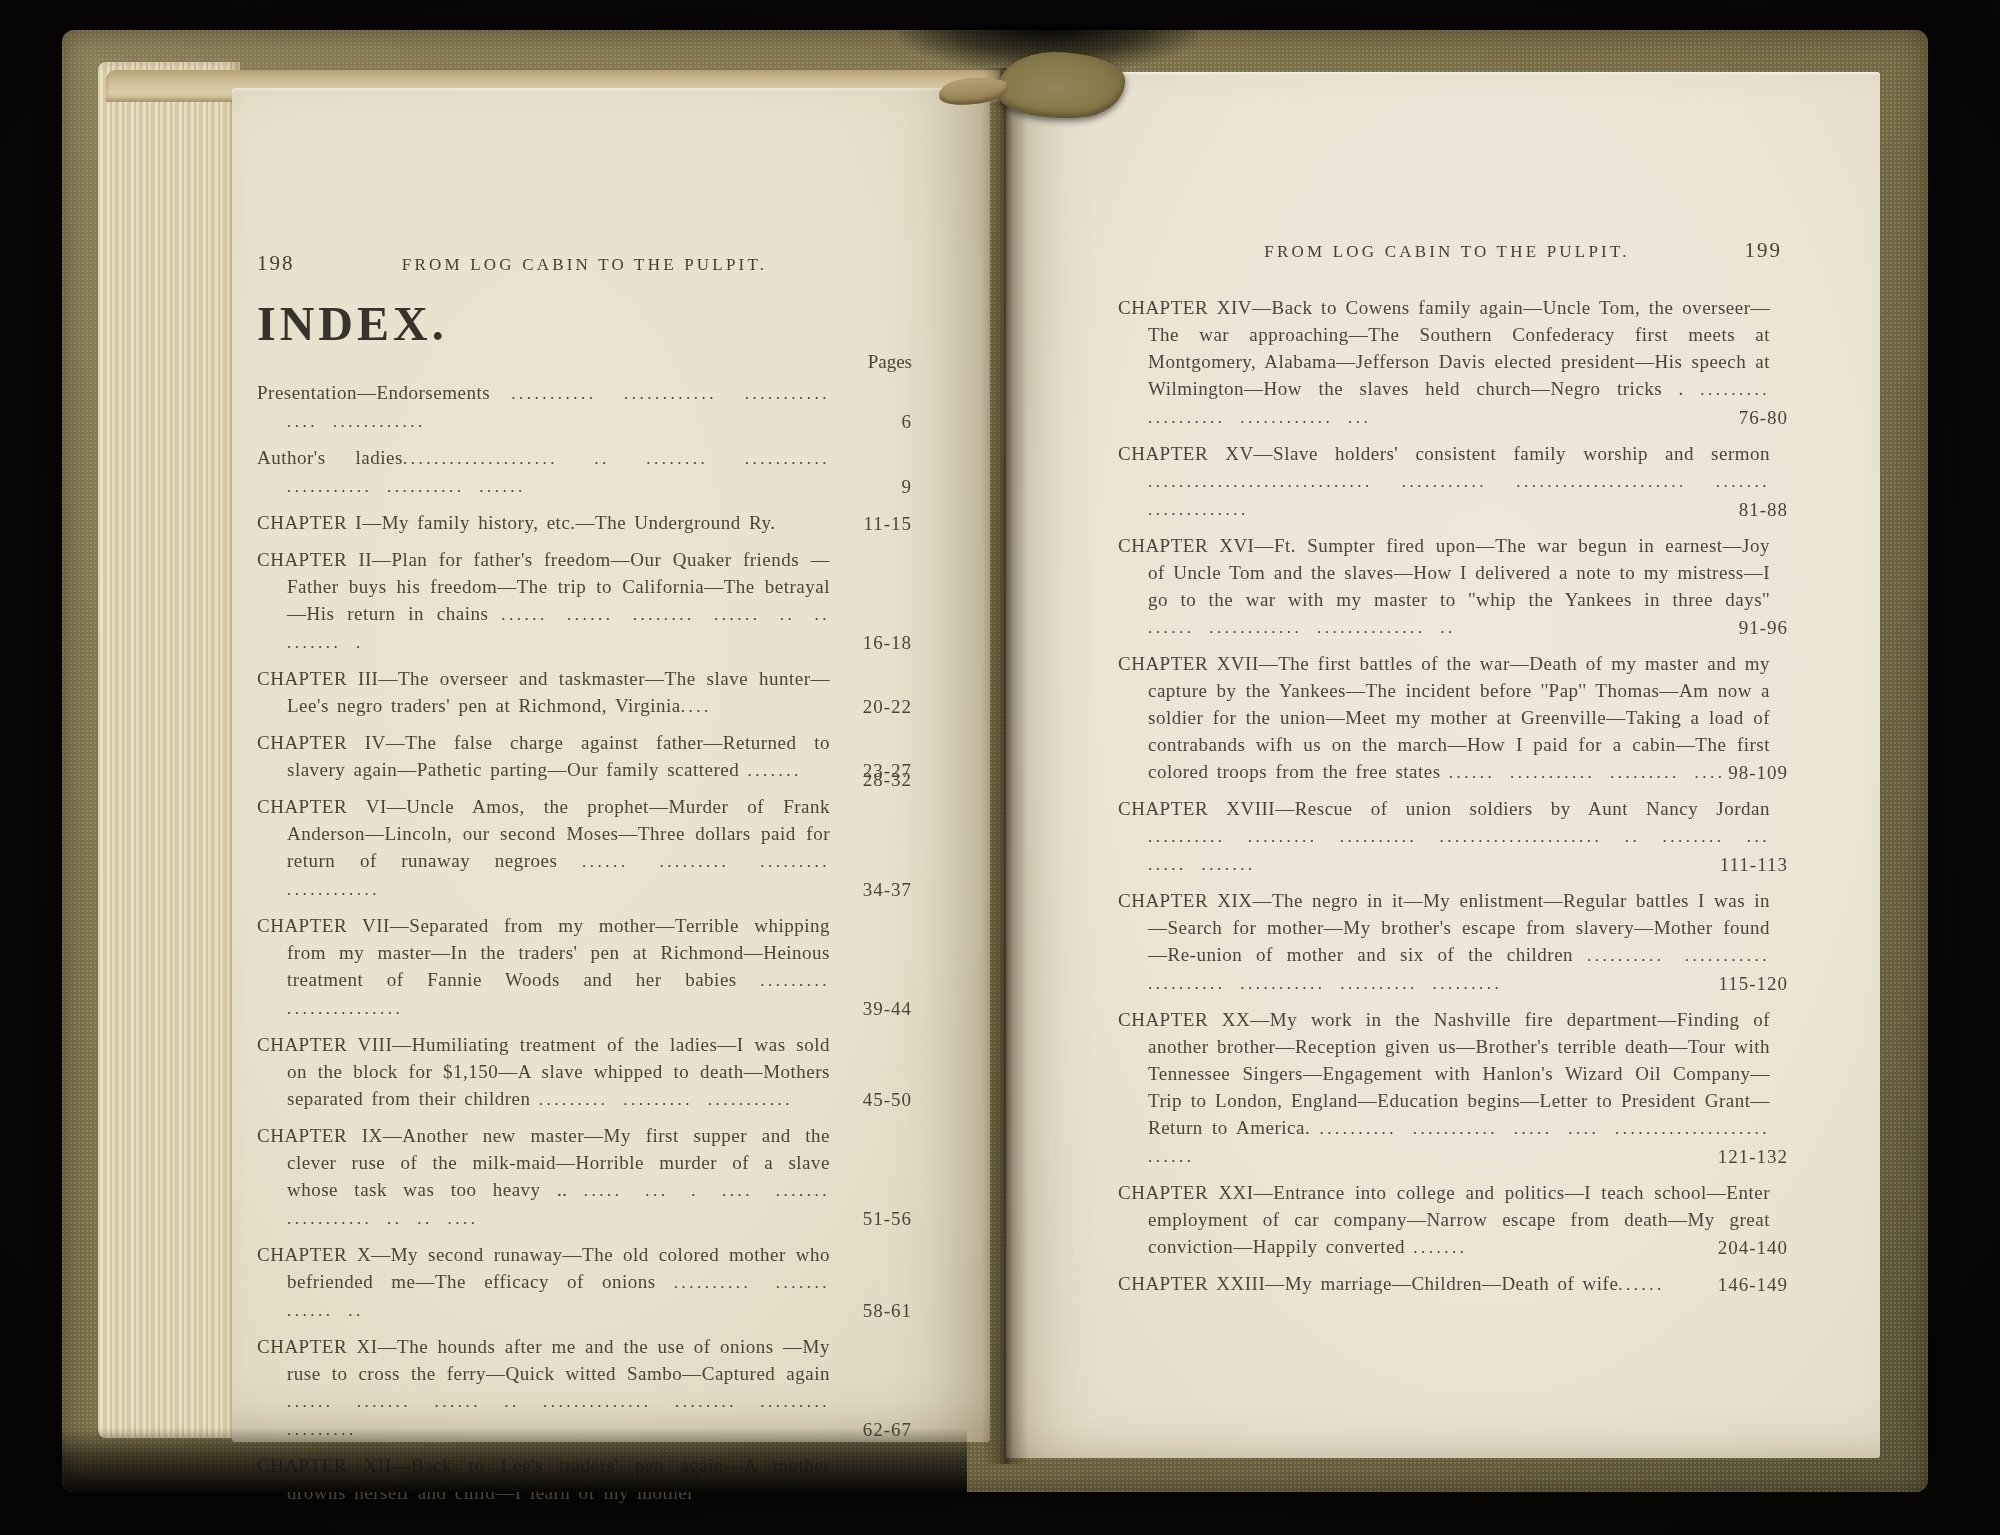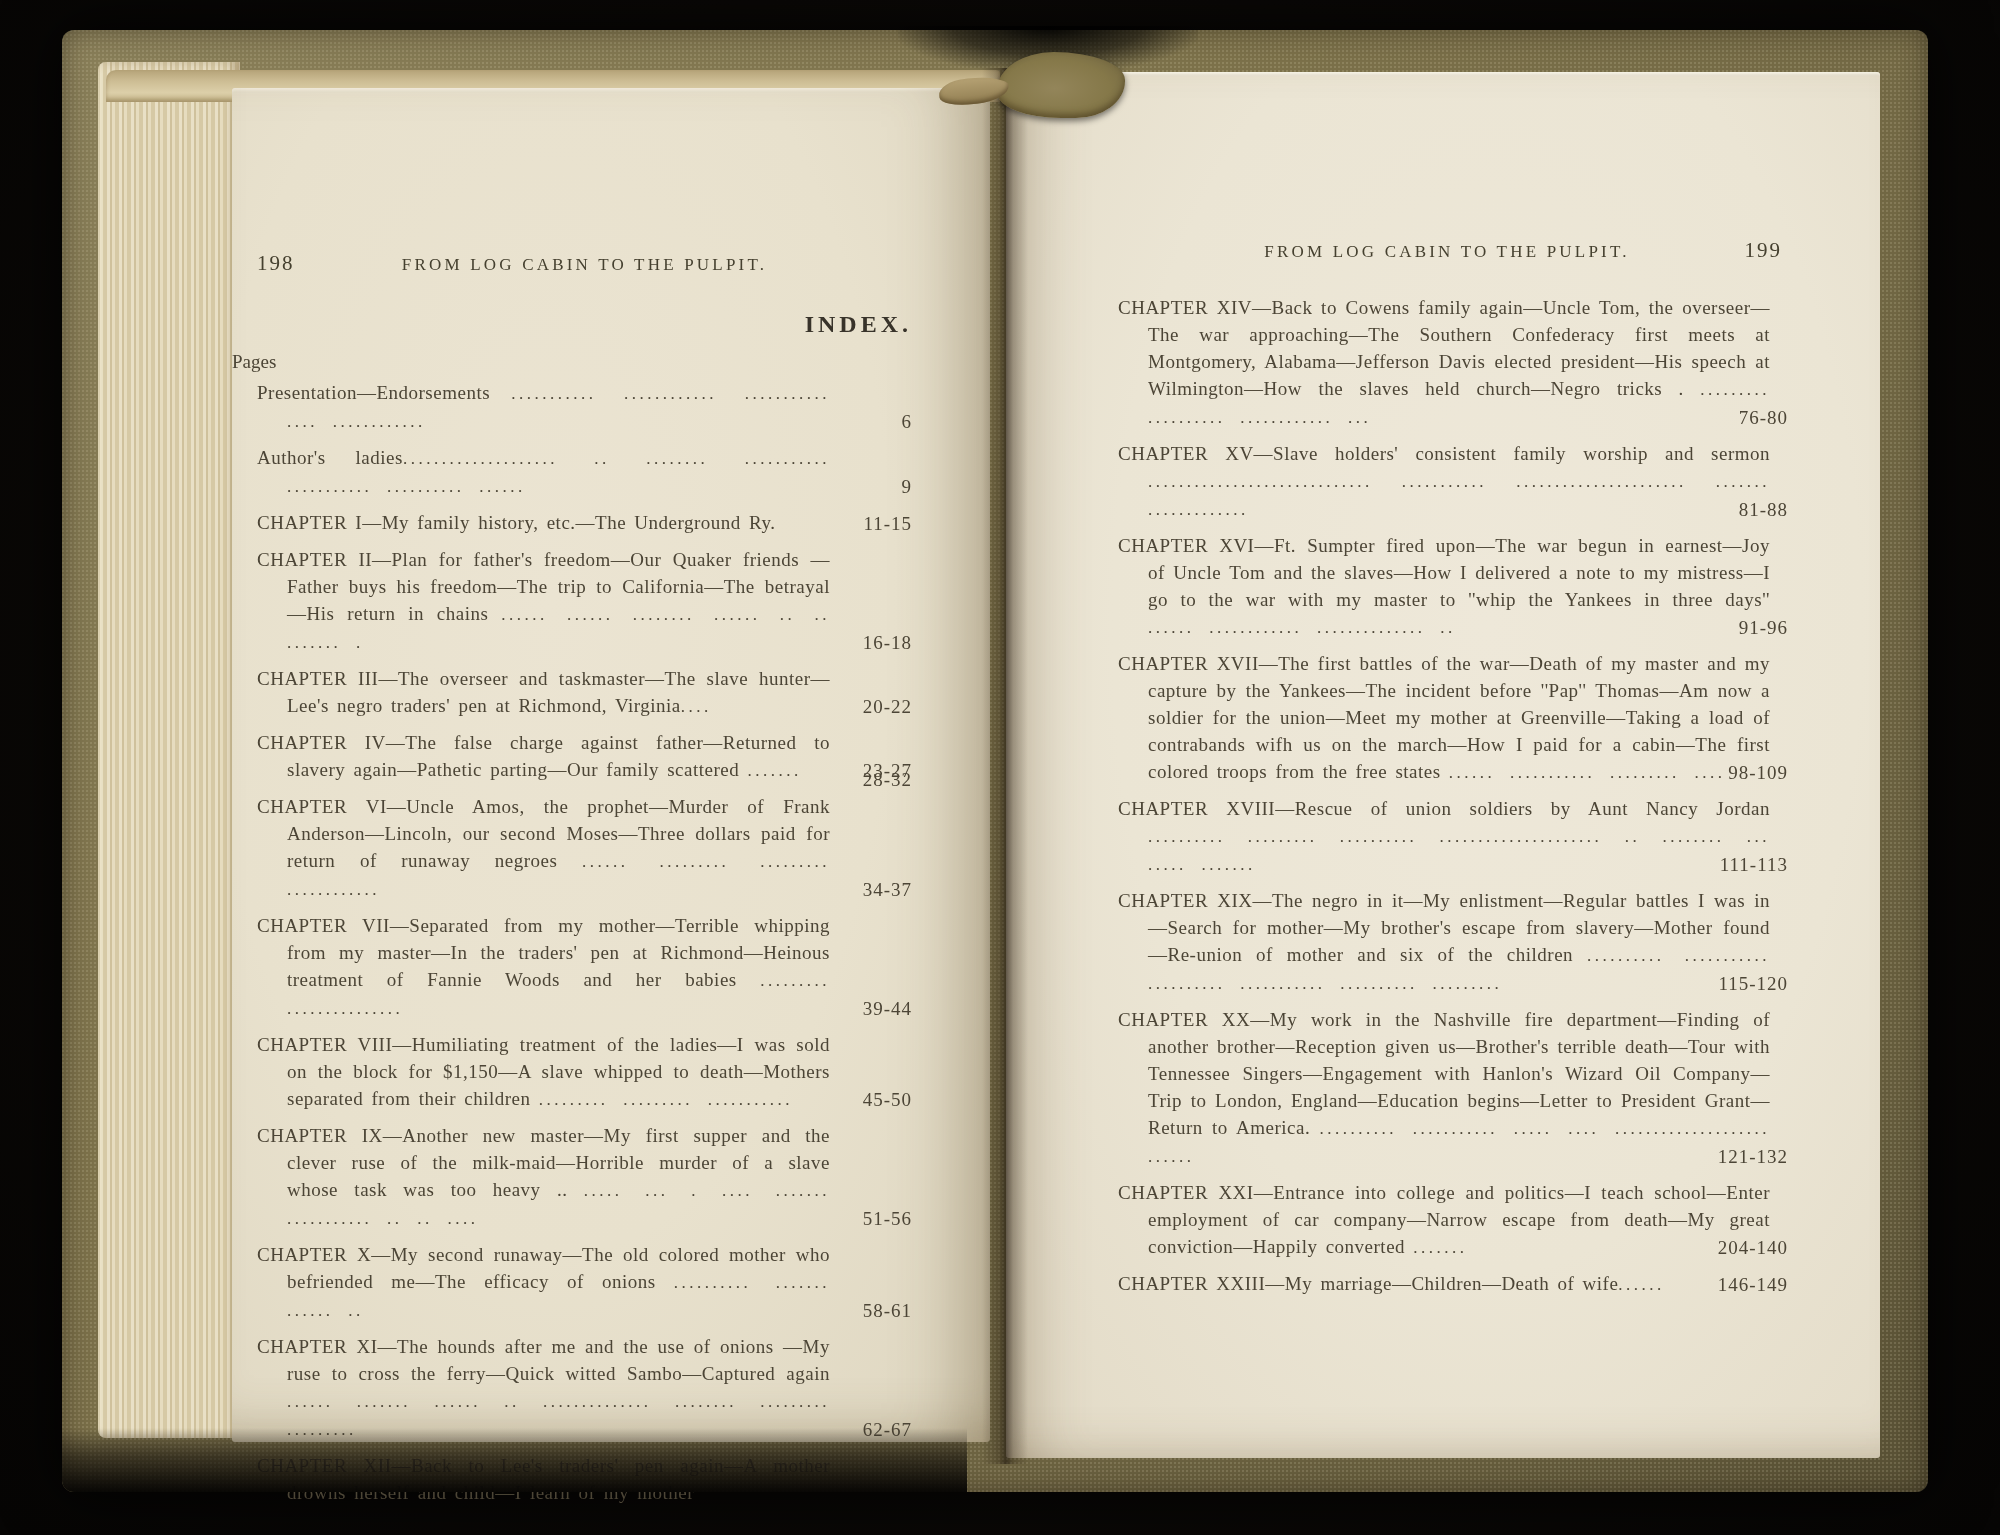--- a/index.html
+++ b/index.html
@@ -41,23 +41,23 @@
     background:radial-gradient(ellipse at 50% 0%, rgba(0,0,0,0.95) 0%, rgba(0,0,0,0.55) 45%, rgba(0,0,0,0) 75%);}
   .shadow-bl{position:absolute;left:0;top:1398px;width:905px;height:64px;border-radius:0 0 0 12px;
     background:linear-gradient(180deg, rgba(8,5,3,0) 0%, rgba(8,5,3,0.55) 45%, rgba(4,3,2,0.95) 100%);}
   .pg-header{position:relative;font-size:17px;letter-spacing:3.2px;color:#45402f;
     line-height:24px;text-align:center;white-space:nowrap;}
   .page-left .pg-header{margin:165px 78px 0 25px;}
   .page-right .pg-header{margin:168px 104px 0 112px;}
   .folio{position:absolute;font-size:21px;letter-spacing:2px;top:-2px;}
   .folio-left{left:0;}
   .folio-right{right:-6px;}
-  .index-title{margin:26px 78px 0 25px;text-align:right;font-size:24px;line-height:42px;
+  .index-title{margin:26px 78px 0 25px;text-align:left;font-size:48px;line-height:42px;
     font-weight:bold;letter-spacing:4px;color:#38332a;}
-  .pages-label{margin:6px 78px 0 0;font-size:19px;color:#4c4536;}
+  .pages-label{margin:6px 78px 0 0;text-align:right;font-size:19px;color:#4c4536;}
   .entries{position:relative;}
   .page-left .entries{margin:6px 0 0 25px;}
   .page-right .entries{margin:30px 0 0 112px;}
   .entry{position:relative;padding:0 160px 0 30px;text-indent:-30px;margin-bottom:9px;
     text-align:justify;font-size:19px;line-height:27px;letter-spacing:0.5px;word-spacing:3px;}
   .page-right .entry{padding-right:110px;}
   .entry .pnum{position:absolute;right:78px;bottom:0;width:80px;text-align:right;
     text-indent:0;letter-spacing:1px;word-spacing:0;}
   .page-right .entry .pnum{right:92px;}
   .dots{letter-spacing:3.5px;word-spacing:7px;font-size:17px;}

